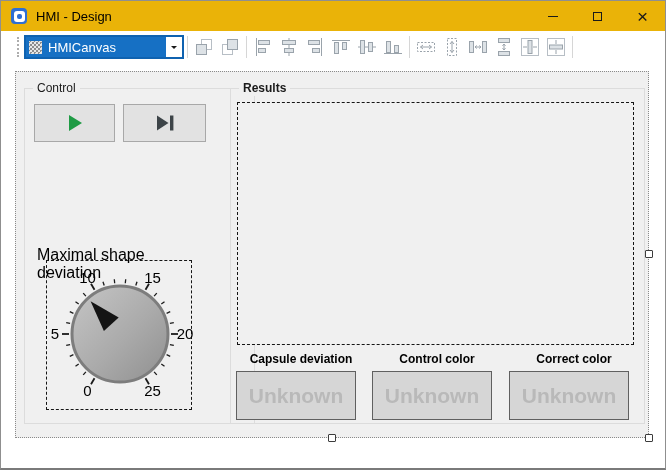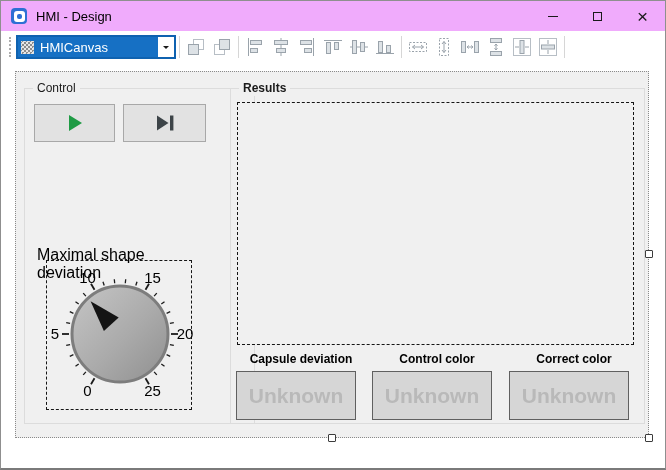--- a/index.html
+++ b/index.html
@@ -2,32 +2,32 @@
 <html><head>
 <meta charset="utf-8">
 <style>
   * { box-sizing: border-box; margin: 0; padding: 0; }
   html,body { background:#fff; font-family:"Liberation Sans", sans-serif; }
   .window {
     position:relative; width:666px; height:470px; background:#fff;
     border:1px solid #8f8f8f; border-bottom:2px solid #7a7a7a; overflow:hidden;
   }
   
-  .titlebar { position:absolute; left:0; top:0; right:0; height:30px; display:flex; align-items:center; background:#f0abfc;justify-content:center; }
+  .titlebar { position:absolute; left:0; top:0; right:0; height:30px; display:flex; align-items:center; background:#eab308;justify-content:center; }
   .app-icon { width:16px; height:16px; margin:0 9px 0 10px; border-radius:4px; background:#2e6fd4; position:relative; flex:0 0 auto; }
   .app-icon::before { content:''; position:absolute; inset:2.5px; background:#fff; border-radius:3px; }
   .app-icon::after  { content:''; position:absolute; inset:5.5px; background:#2e6fd4; border-radius:2px; }
   .win-title { font-size:13px; color:#000; }
   .win-buttons { margin-left:auto; display:flex; height:30px; }
   .win-btn { width:45px; height:30px; display:flex; align-items:center; justify-content:center; cursor:default; }
   .glyph-min { width:10px; height:1px; background:#1a1a1a; display:block; }
   .glyph-max { width:9px; height:9px; border:1px solid #1a1a1a; display:block; }
   .glyph-close { font-size:19px; line-height:1; color:#1a1a1a; }
   
-  .toolbar { position:absolute; left:0; top:30px; right:0; height:32px; display:flex; align-items:center; padding-left:8px; background:#fff; }
+  .toolbar { position:absolute; left:8px; top:30px; right:0; height:32px; display:flex; align-items:center; padding-left:8px; background:#fff; }
   .grip { width:0; height:20px; border-left:2px dotted #adadad; margin-right:5px; }
   .combo { width:160px; height:24px; background:#1670c4; border:2px solid #0f62b0; display:flex; align-items:center; padding-left:3px; }
   .combo-icon { width:13px; height:13px; margin-right:6px; background:repeating-conic-gradient(#8d8d8d 0% 25%, #e8e8e8 0% 50%); background-size:4px 4px; border:1px dotted #dcdcdc; }
   .combo-text { color:#fff; font-size:13px; white-space:nowrap; }
   .combo-arrow { margin-left:auto; width:16px; height:20px; background:#fff; display:flex; align-items:center; justify-content:center; }
   .combo-arrow i { width:0; height:0; border:3.5px solid transparent; border-top-color:#1a1a1a; margin-top:4px; }
   .tb-sep { width:1px; height:22px; background:#d6d6d6; margin:0 3px; }
   .tb-btn { width:26px; height:26px; display:flex; align-items:center; justify-content:center; }
   
   .canvas { position:absolute; left:14px; top:70px; width:634px; height:367px; background:#f0f0f0; border:1px dotted #8a8a8a; }

